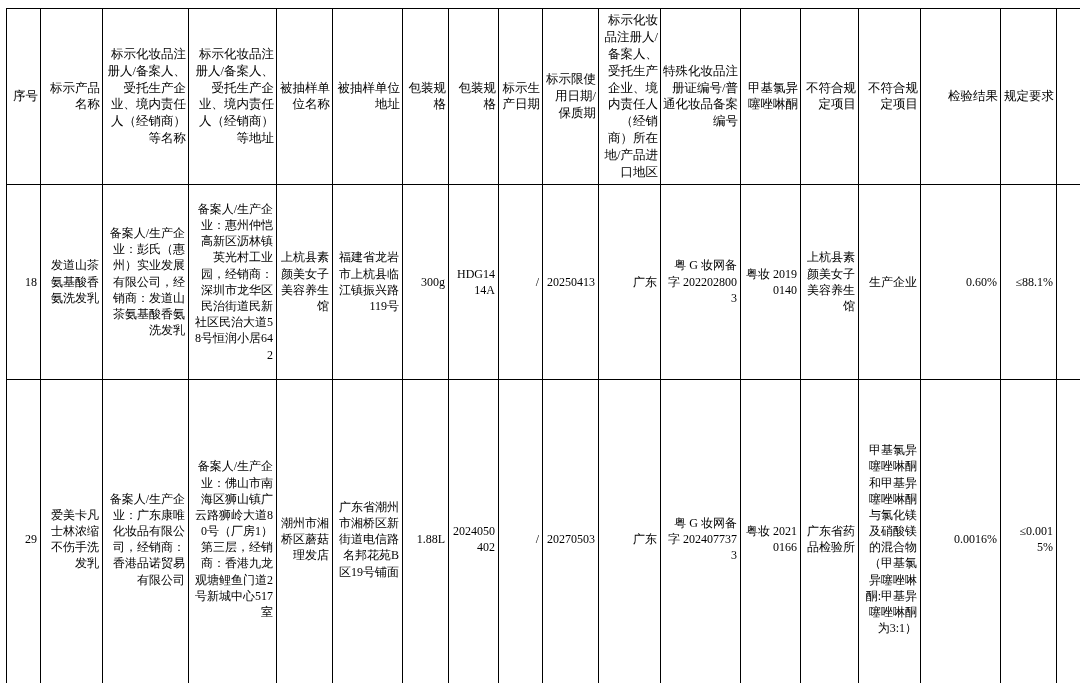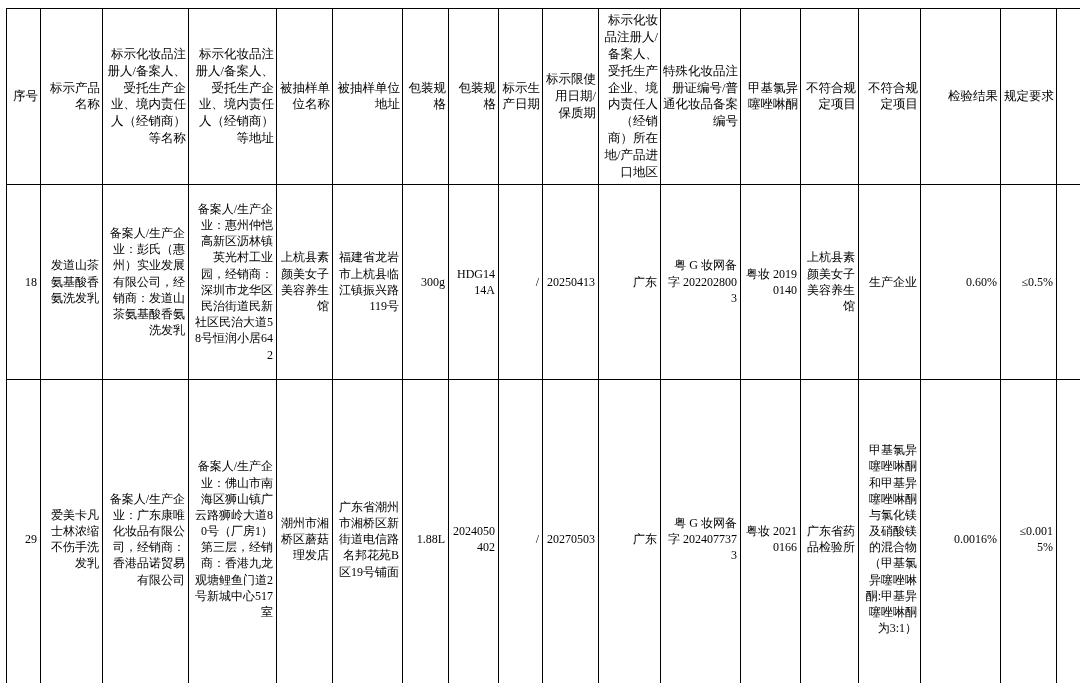--- a/index.html
+++ b/index.html
@@ -129,21 +129,21 @@
         <td>300g</td>
         <td>HDG1414A</td>
         <td>/</td>
         <td>20250413</td>
         <td>广东</td>
         <td>粤 G 妆网备字 2022028003</td>
         <td>粤妆 20190140</td>
         <td>上杭县素颜美女子美容养生馆</td>
         <td>生产企业</td>
         <td>0.60%</td>
-        <td>≤0.5%</td>
+        <td>≤88.1%</td>
         <td>/</td>
       </tr>
       <tr class="data-row-2">
         <td>29</td>
         <td>爱美卡凡士林浓缩不伤手洗发乳</td>
         <td>备案人/生产企业：广东康唯化妆品有限公司，经销商：香港品诺贸易有限公司</td>
         <td>备案人/生产企业：佛山市南海区狮山镇广云路狮岭大道80号（厂房1）第三层，经销商：香港九龙观塘鲤鱼门道2号新城中心517室</td>
         <td>潮州市湘桥区蘑菇理发店</td>
         <td>广东省潮州市湘桥区新街道电信路名邦花苑B区19号铺面</td>
         <td>1.88L</td>

